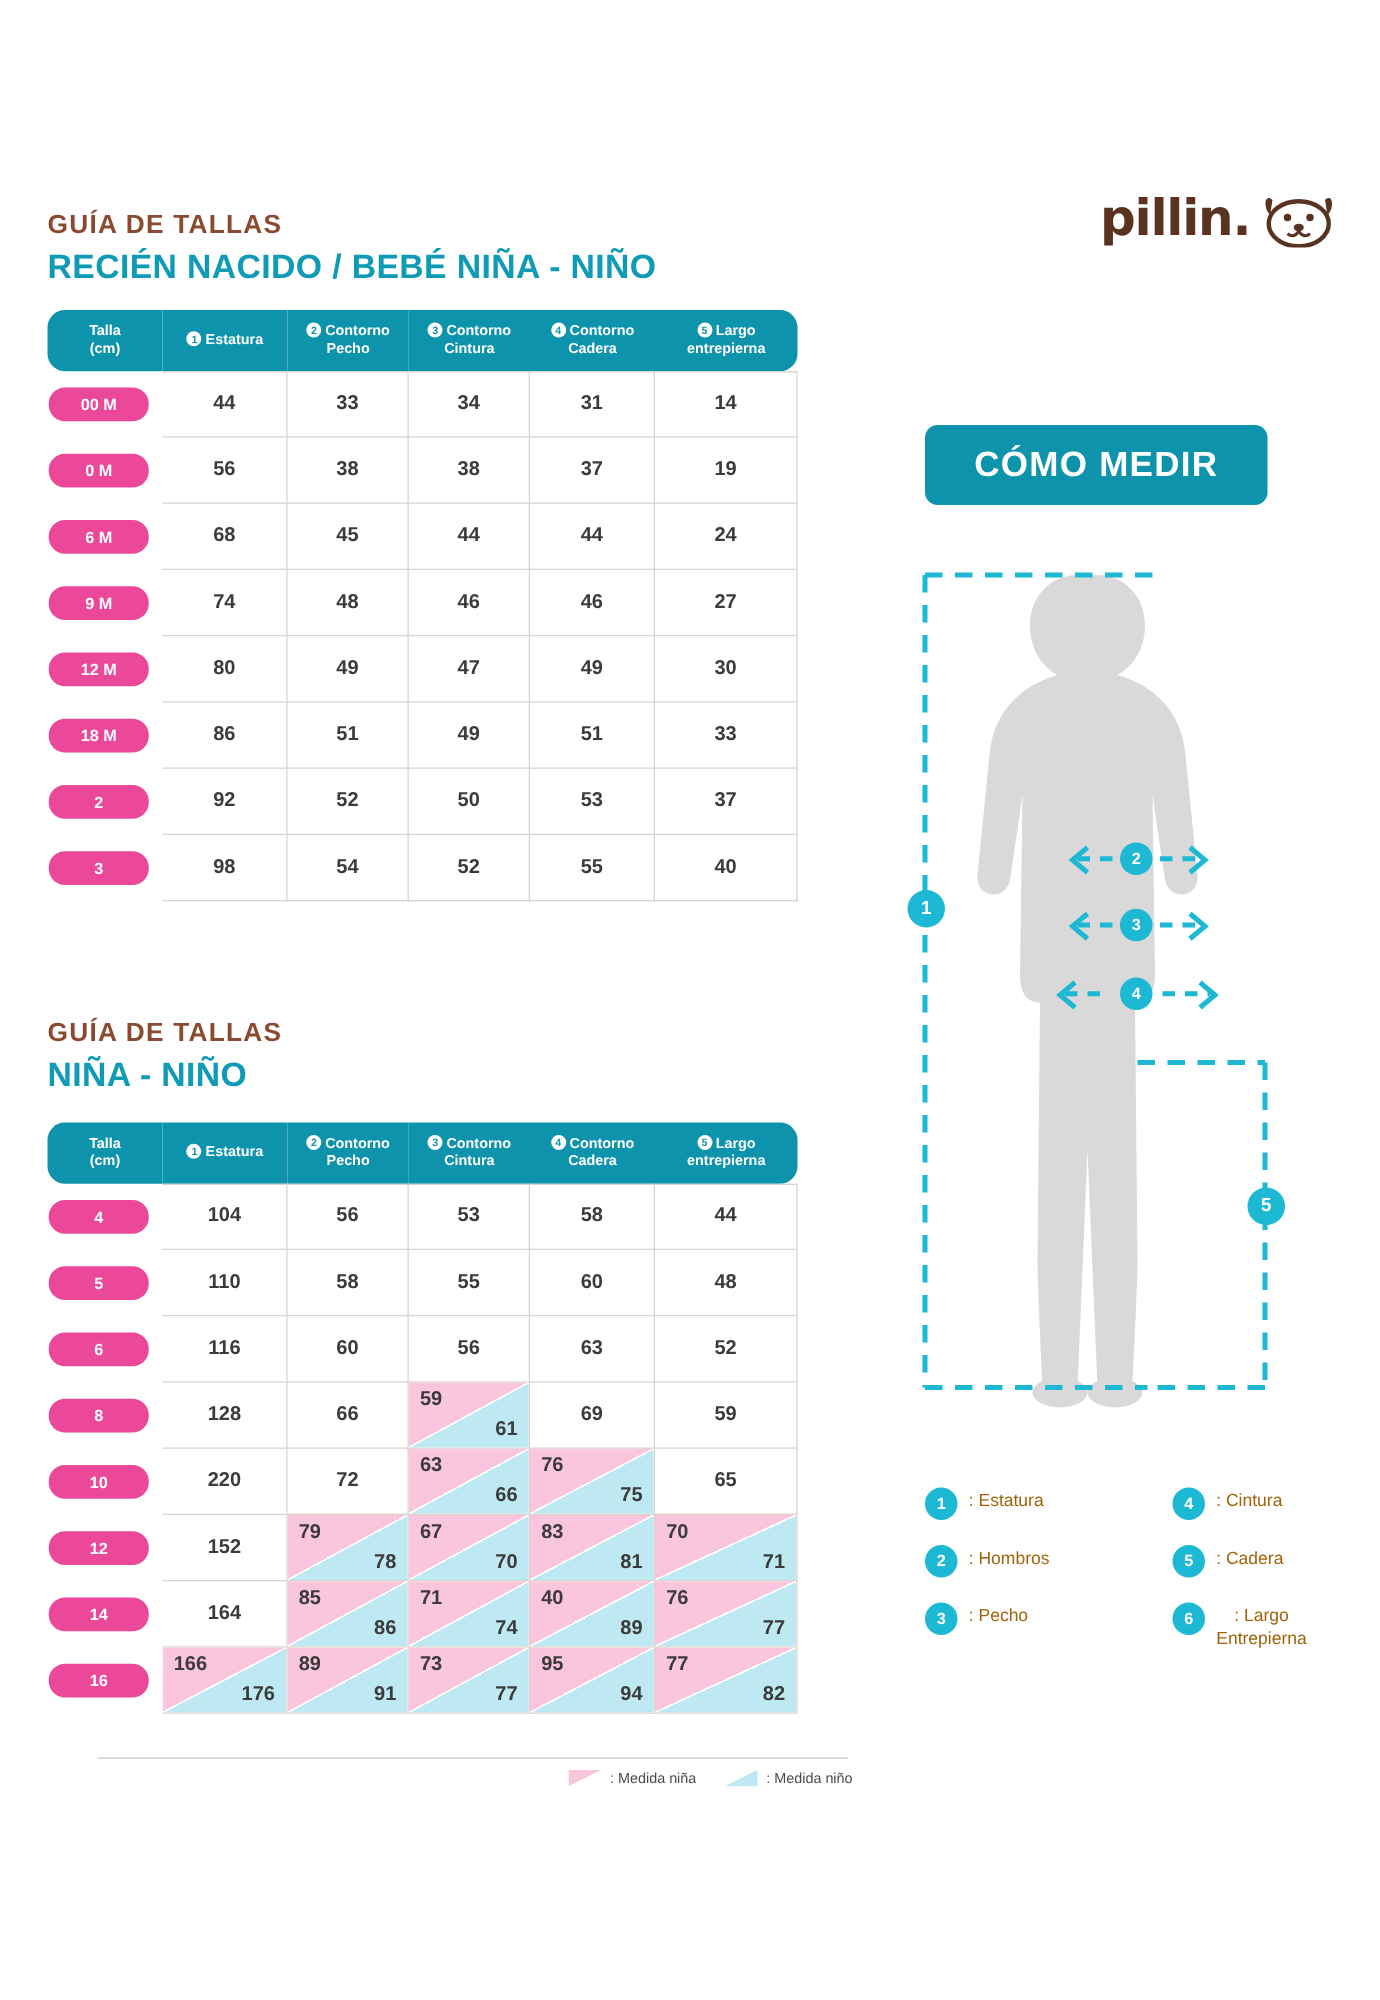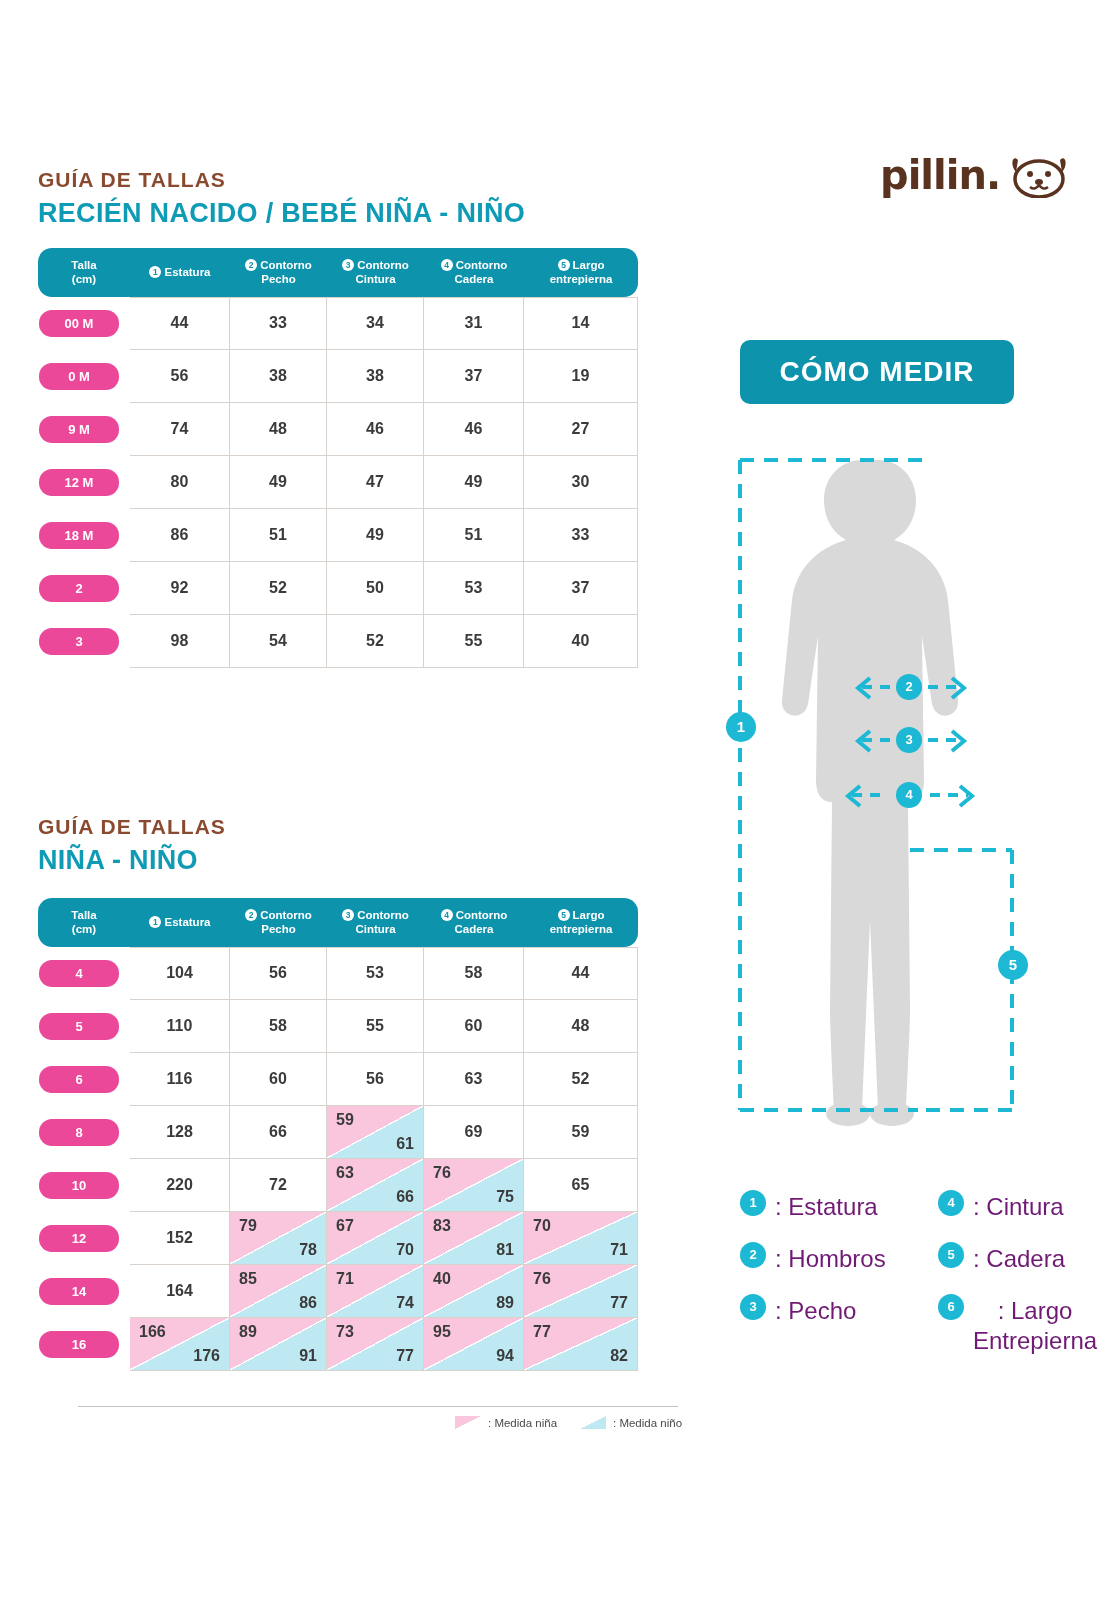--- a/index.html
+++ b/index.html
@@ -185,22 +185,22 @@
   }
   .keybadge {
     width: 26px; height: 26px; flex: 0 0 26px;
     border-radius: 50%;
     background: #1cb8d4;
     color: #fff;
     font-size: 13px; font-weight: bold;
     text-align: center; line-height: 26px;
   }
   .keytext {
-    font-size: 24px;
-    color: #701a75;
+    font-size: 14px;
+    color: #a16207;
     line-height: 1.25;
     padding-top: 2px;
   }
 </style>
 </head>
 <body>
 
 <div class="page">
 
   <div class="logo" style="left:880px; top:152px;">
@@ -259,20 +259,30 @@
           </tr>
           <tr>
             <td class="sizecell">
               <span class="pill">0 M</span>
             </td>
             <td style="width: 100px;">56</td>
             <td style="width: 97px;">38</td>
             <td style="width: 97px;">38</td>
             <td style="width: 100px;">37</td>
             <td style="width: 114px;">19</td>
+          </tr>
+          <tr>
+            <td class="sizecell">
+              <span class="pill">6 M</span>
+            </td>
+            <td style="width: 100px;">68</td>
+            <td style="width: 97px;">45</td>
+            <td style="width: 97px;">44</td>
+            <td style="width: 100px;">44</td>
+            <td style="width: 114px;">24</td>
           </tr>
           <tr>
             <td class="sizecell">
               <span class="pill">9 M</span>
             </td>
             <td style="width: 100px;">74</td>
             <td style="width: 97px;">48</td>
             <td style="width: 97px;">46</td>
             <td style="width: 100px;">46</td>
             <td style="width: 114px;">27</td>

